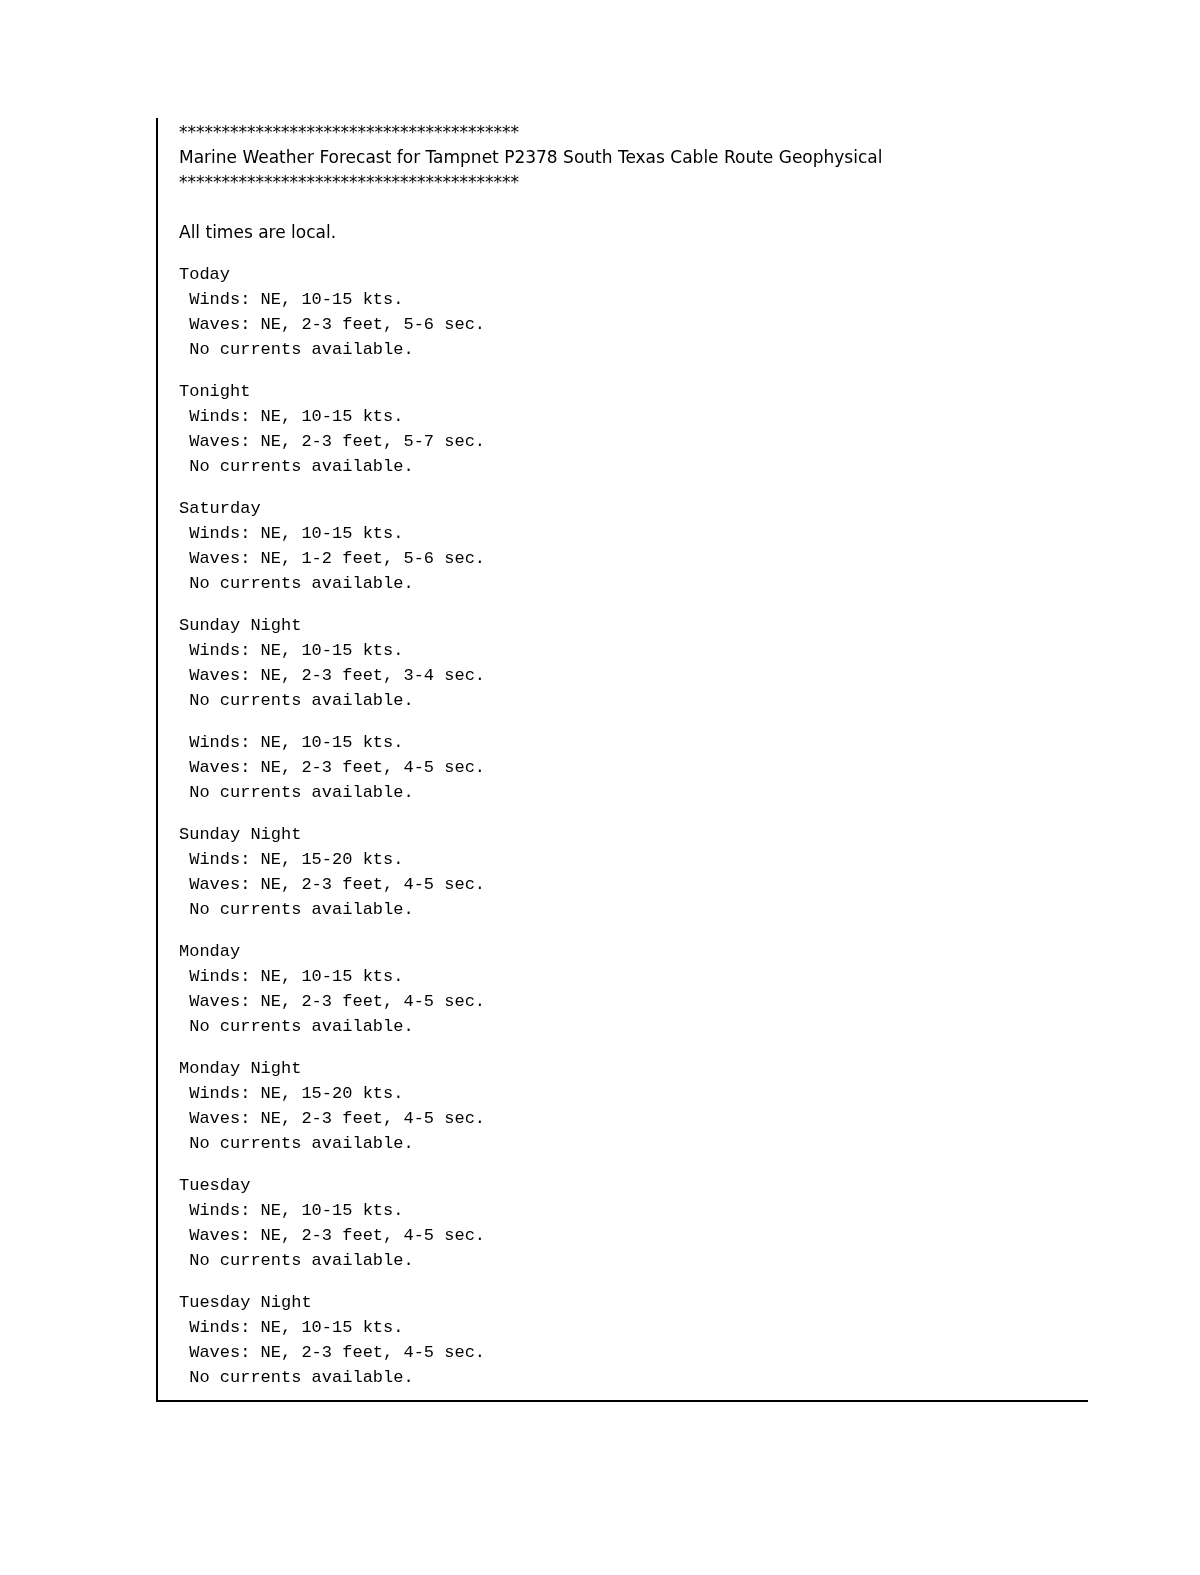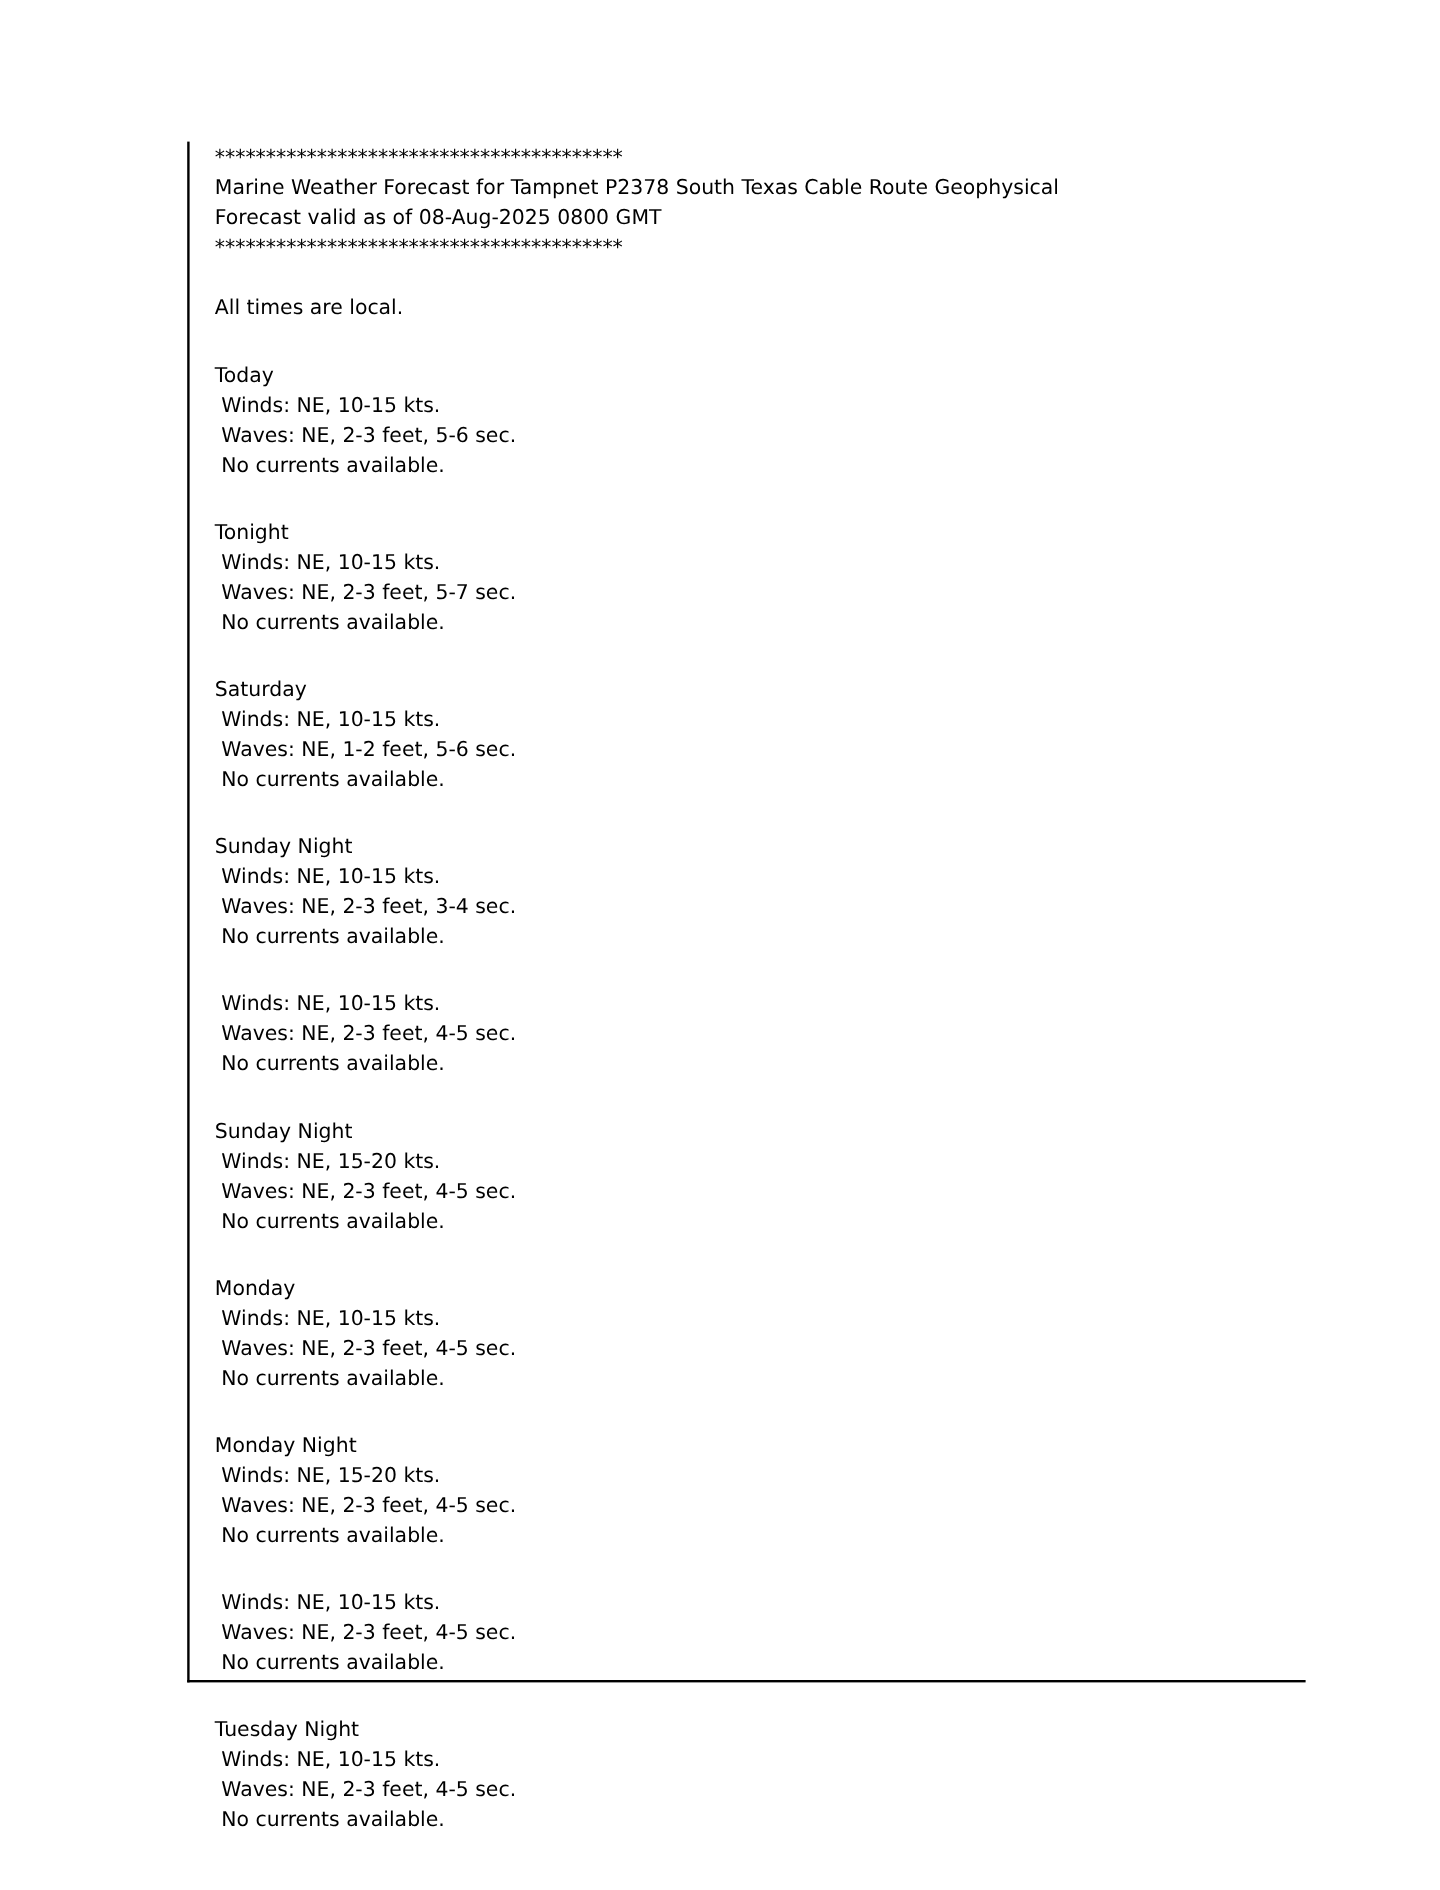--- a/index.html
+++ b/index.html
@@ -35,35 +35,35 @@
   .line {
     height: 25px;
     line-height: 25px;
     font-size: 17px;
     white-space: pre;
   }
   .gap {
     height: 25px;
   }
   .section {
-    margin-top: 31px;
+    margin-top: 17px;
+    font-family: Liberation Mono, monospace;
   }
 </style>
 </head>
 <body>
 
 <div class="page">
 
   <div class="page-frame"></div>
 
   <div class="content">
 
     <div class="line">****************************************</div>
     <div class="line">Marine Weather Forecast for Tampnet P2378 South Texas Cable Route Geophysical</div>
-    <div class="line">Forecast valid as of 08-Aug-2025 0800 GMT</div>
     <div class="line">****************************************</div>
 
     <div class="gap"></div>
 
     <div class="line">All times are local.</div>
 
     <div class="section">
       <div class="line">Today</div>
       <div class="line"> Winds: NE, 10-15 kts.</div>
       <div class="line"> Waves: NE, 2-3 feet, 5-6 sec.</div>
@@ -112,20 +112,21 @@
     </div>
 
     <div class="section">
       <div class="line">Monday Night</div>
       <div class="line"> Winds: NE, 15-20 kts.</div>
       <div class="line"> Waves: NE, 2-3 feet, 4-5 sec.</div>
       <div class="line"> No currents available.</div>
     </div>
 
     <div class="section">
+      <div class="line">Tuesday</div>
       <div class="line"> Winds: NE, 10-15 kts.</div>
       <div class="line"> Waves: NE, 2-3 feet, 4-5 sec.</div>
       <div class="line"> No currents available.</div>
     </div>
 
     <div class="section">
       <div class="line">Tuesday Night</div>
       <div class="line"> Winds: NE, 10-15 kts.</div>
       <div class="line"> Waves: NE, 2-3 feet, 4-5 sec.</div>
       <div class="line"> No currents available.</div>

